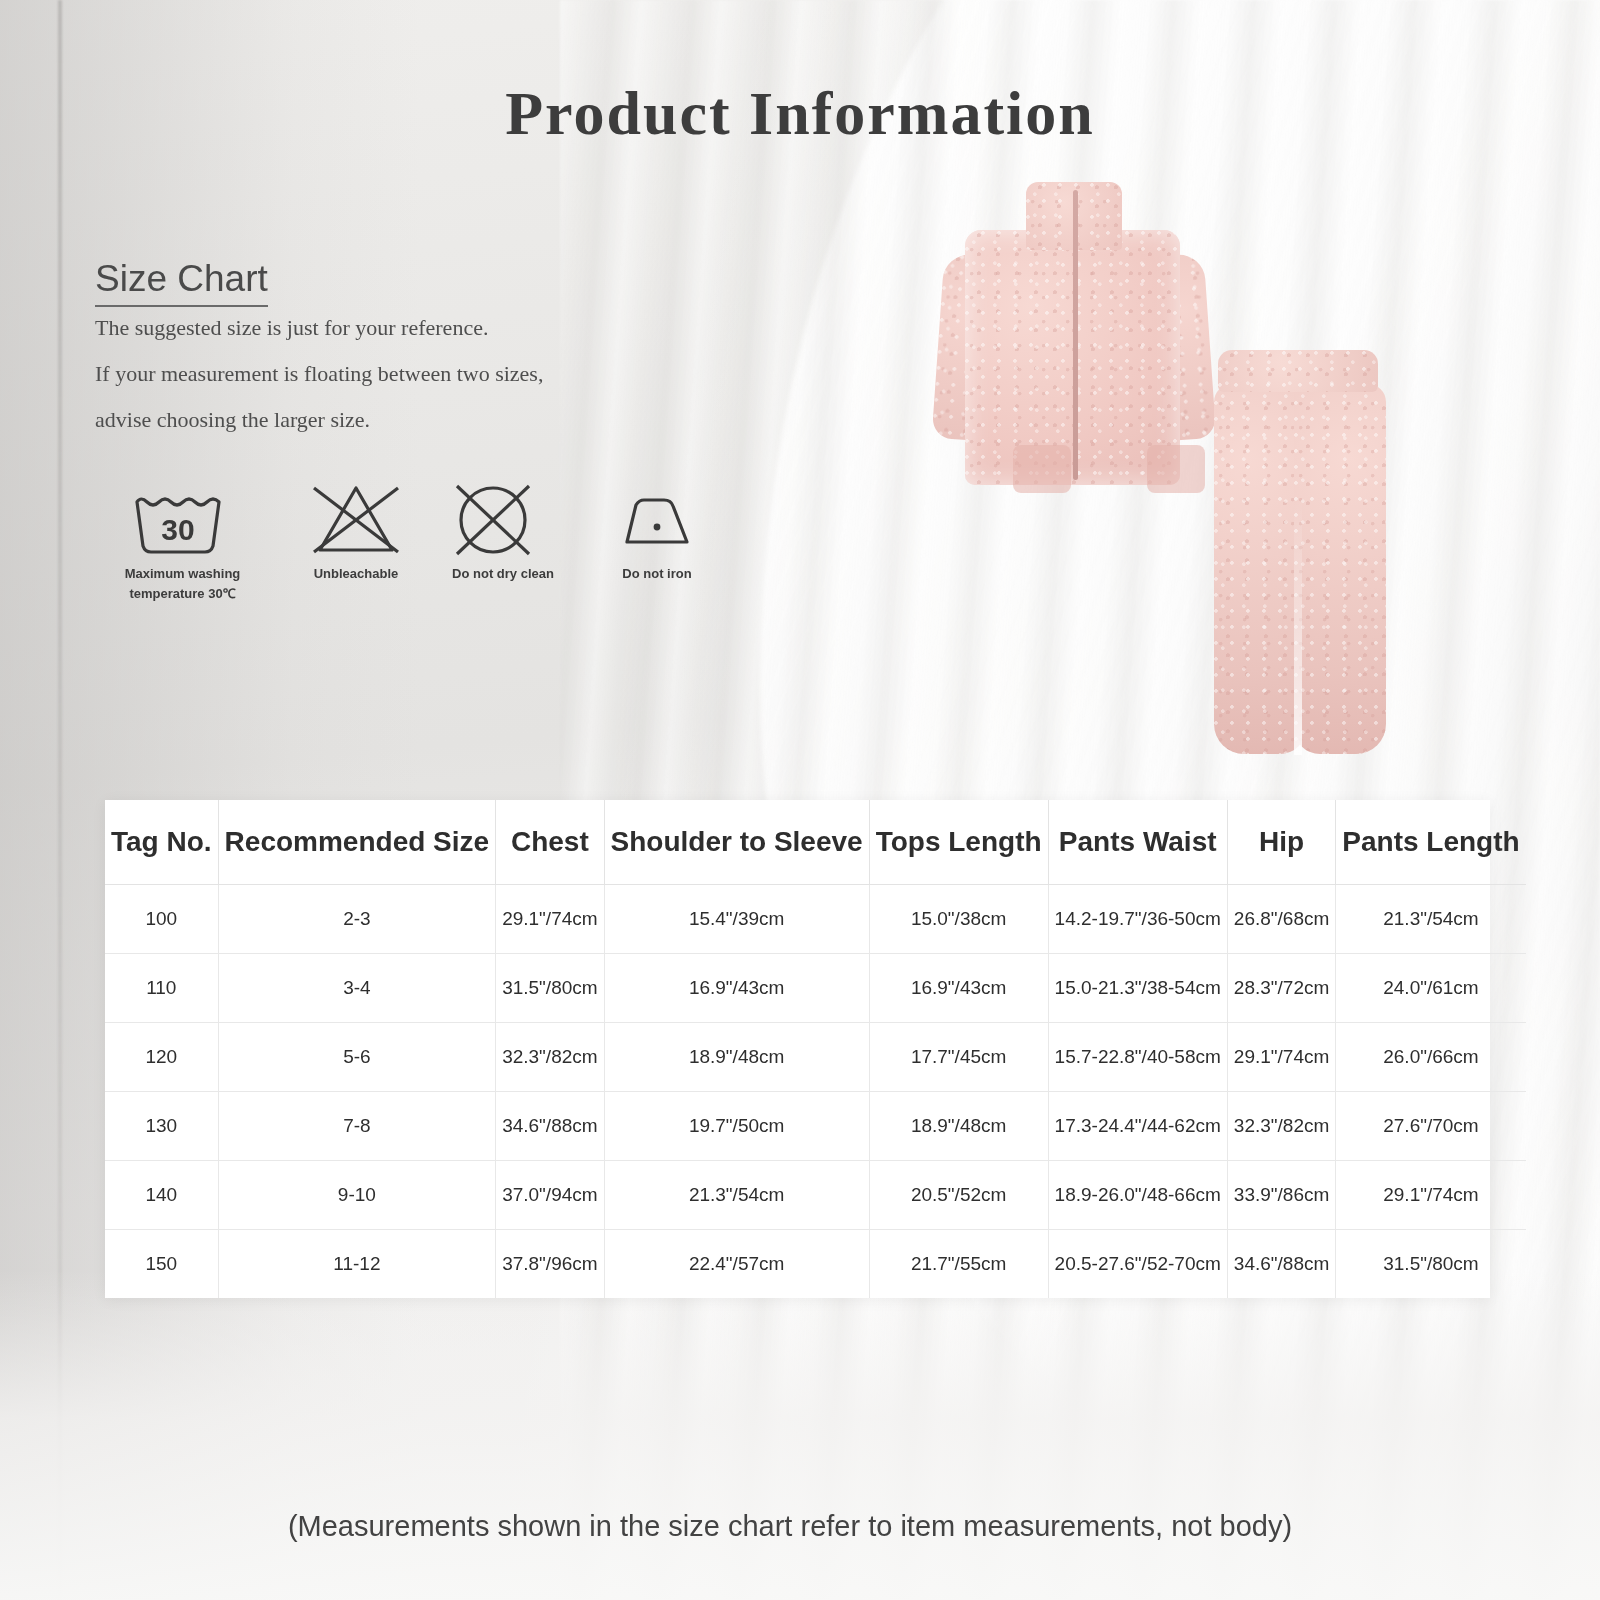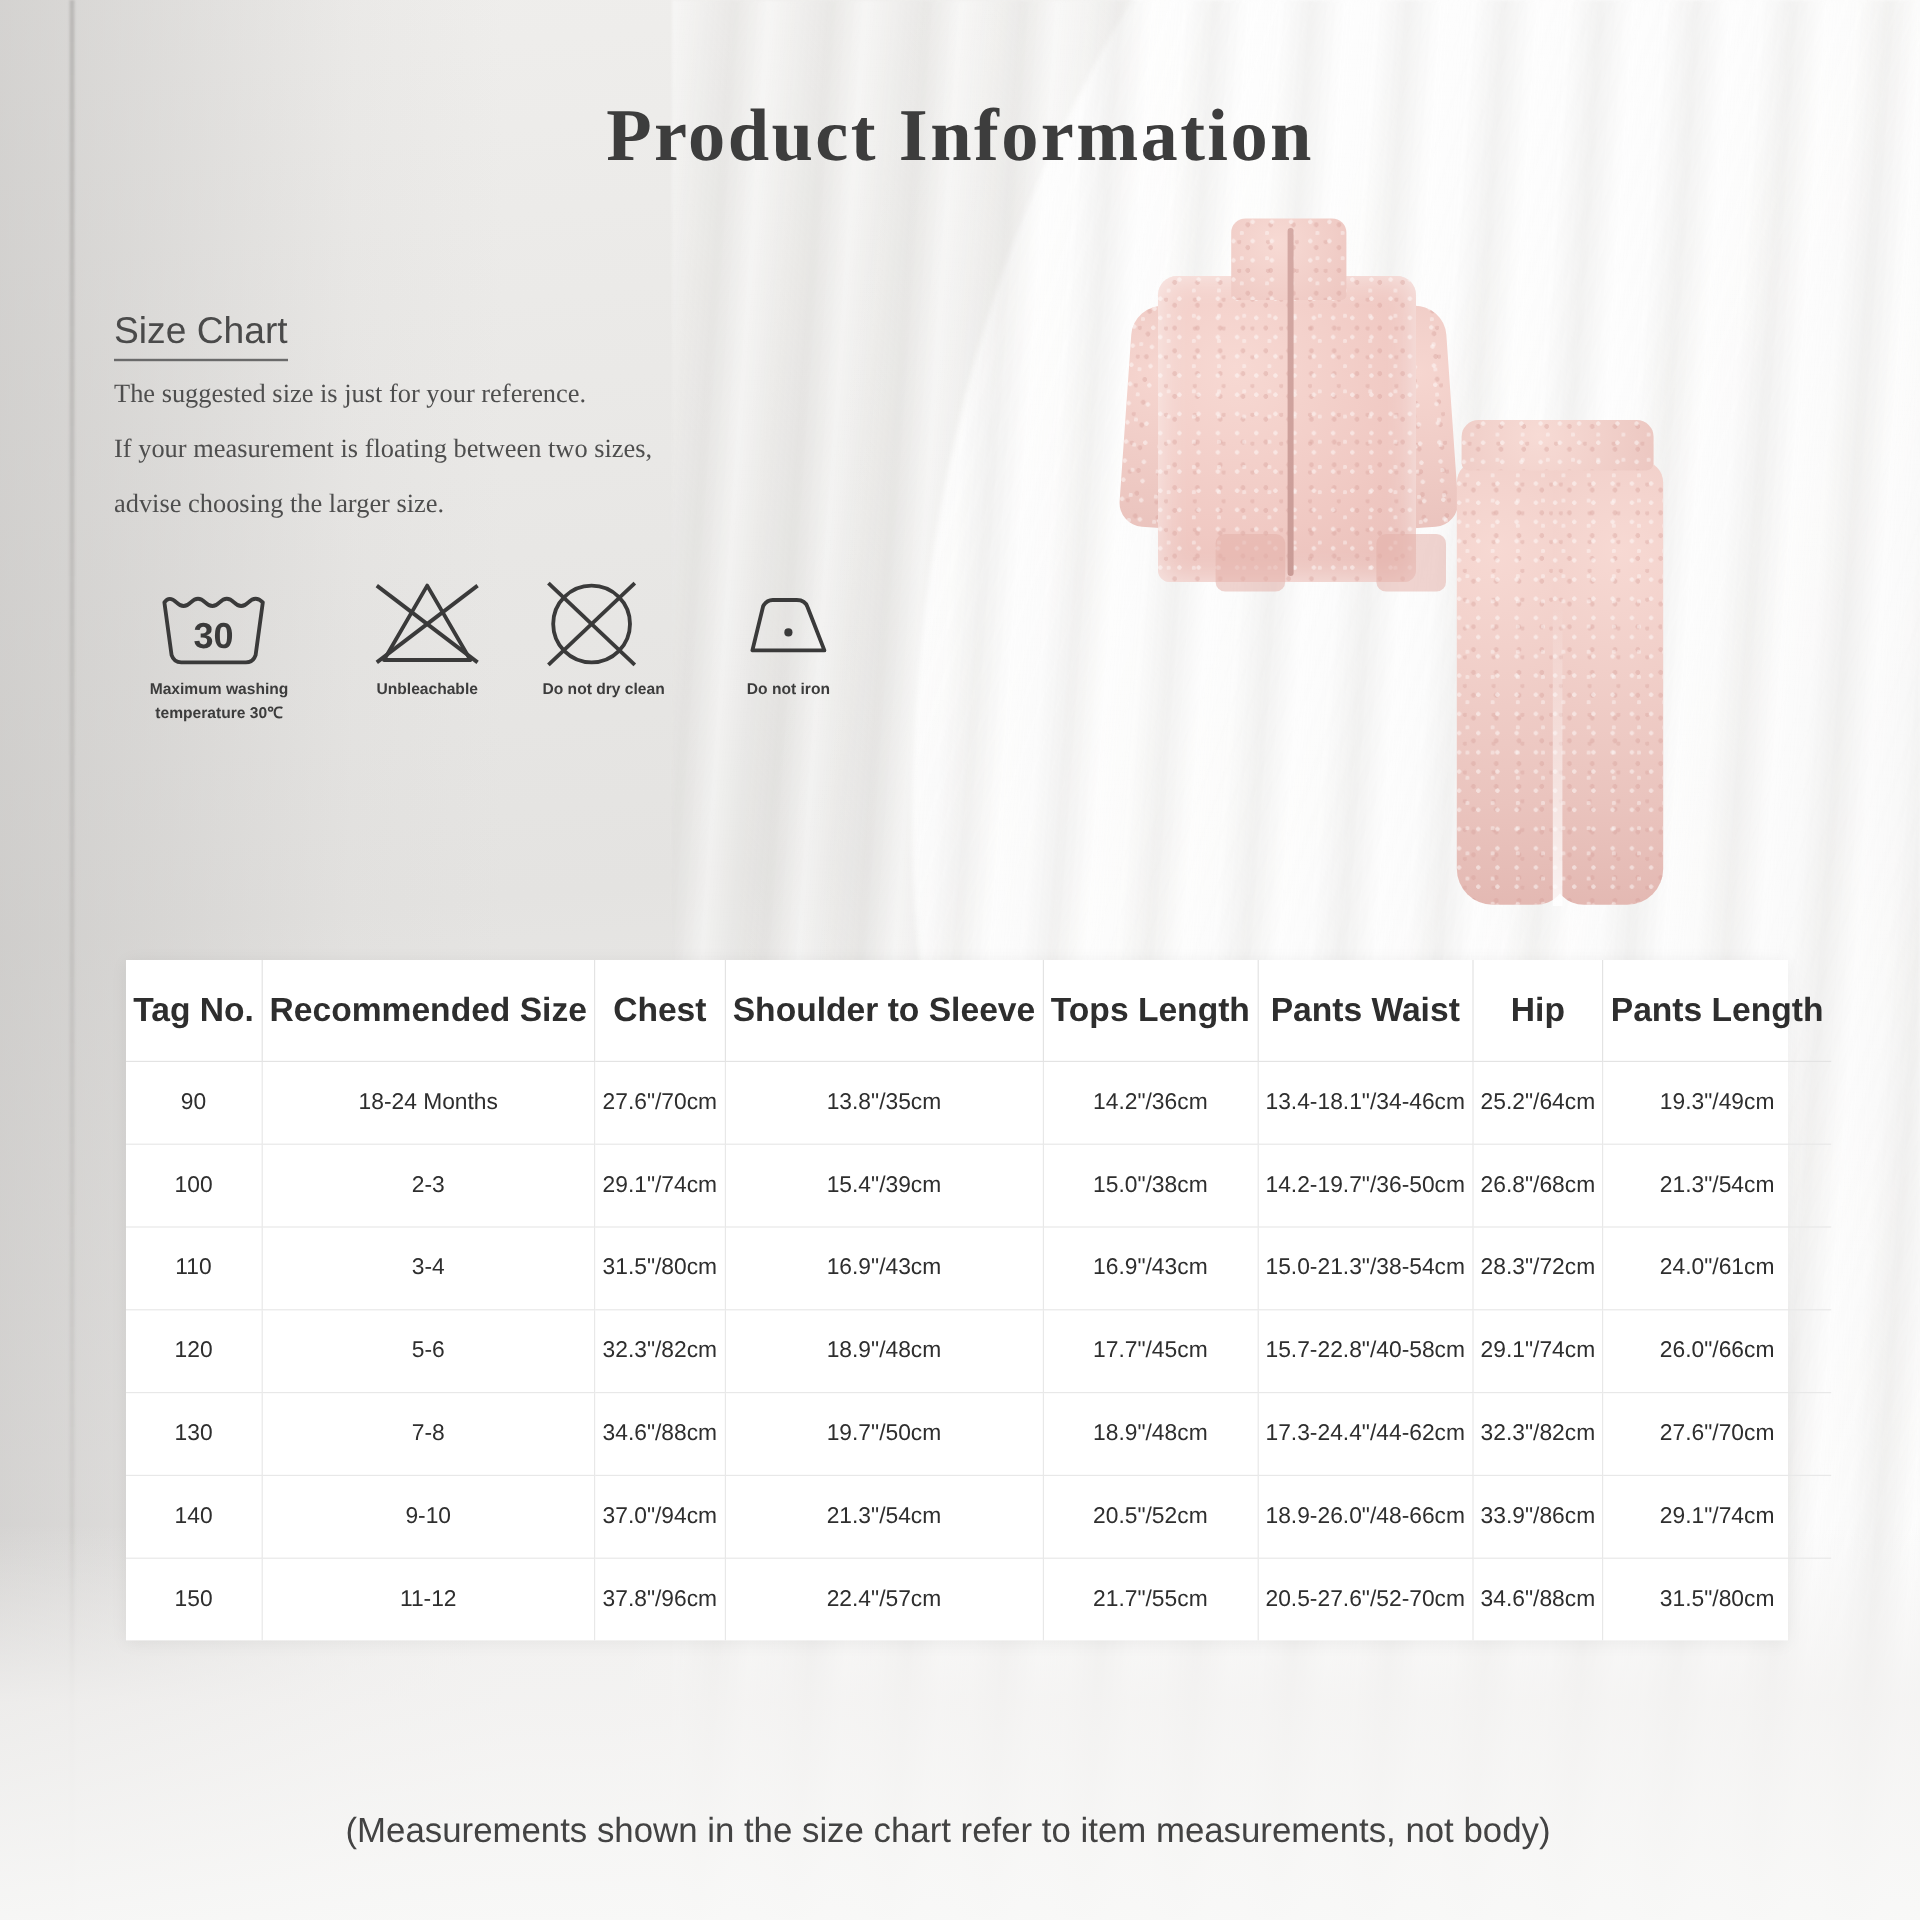--- a/index.html
+++ b/index.html
@@ -89,21 +89,21 @@
     letter-spacing: 2px;
     color: #3d3d3d;
     font-family: Liberation Serif, serif;
   }
 
   
   .sizechart-heading {
     position: absolute;
     left: 95px;
     top: 258px;
-    font-size: 31px;
+    font-size: 37px;
     color: #4a4a4a;
     border-bottom: 2px solid #6a6a6a;
     padding-bottom: 5px;
   }
   .sizechart-lines {
     position: absolute;
     left: 95px;
     top: 305px;
     font-size: 22px;
     line-height: 46px;
@@ -369,30 +369,20 @@
           <th>Chest</th>
           <th>Shoulder to Sleeve</th>
           <th>Tops Length</th>
           <th>Pants Waist</th>
           <th>Hip</th>
           <th>Pants Length</th>
         </tr>
       </thead>
       <tbody>
         <tr>
-          <td>90</td>
-          <td>18-24 Months</td>
-          <td>27.6"/70cm</td>
-          <td>13.8"/35cm</td>
-          <td>14.2"/36cm</td>
-          <td>13.4-18.1"/34-46cm</td>
-          <td>25.2"/64cm</td>
-          <td>19.3"/49cm</td>
-        </tr>
-        <tr>
           <td>100</td>
           <td>2-3</td>
           <td>29.1"/74cm</td>
           <td>15.4"/39cm</td>
           <td>15.0"/38cm</td>
           <td>14.2-19.7"/36-50cm</td>
           <td>26.8"/68cm</td>
           <td>21.3"/54cm</td>
         </tr>
         <tr>

